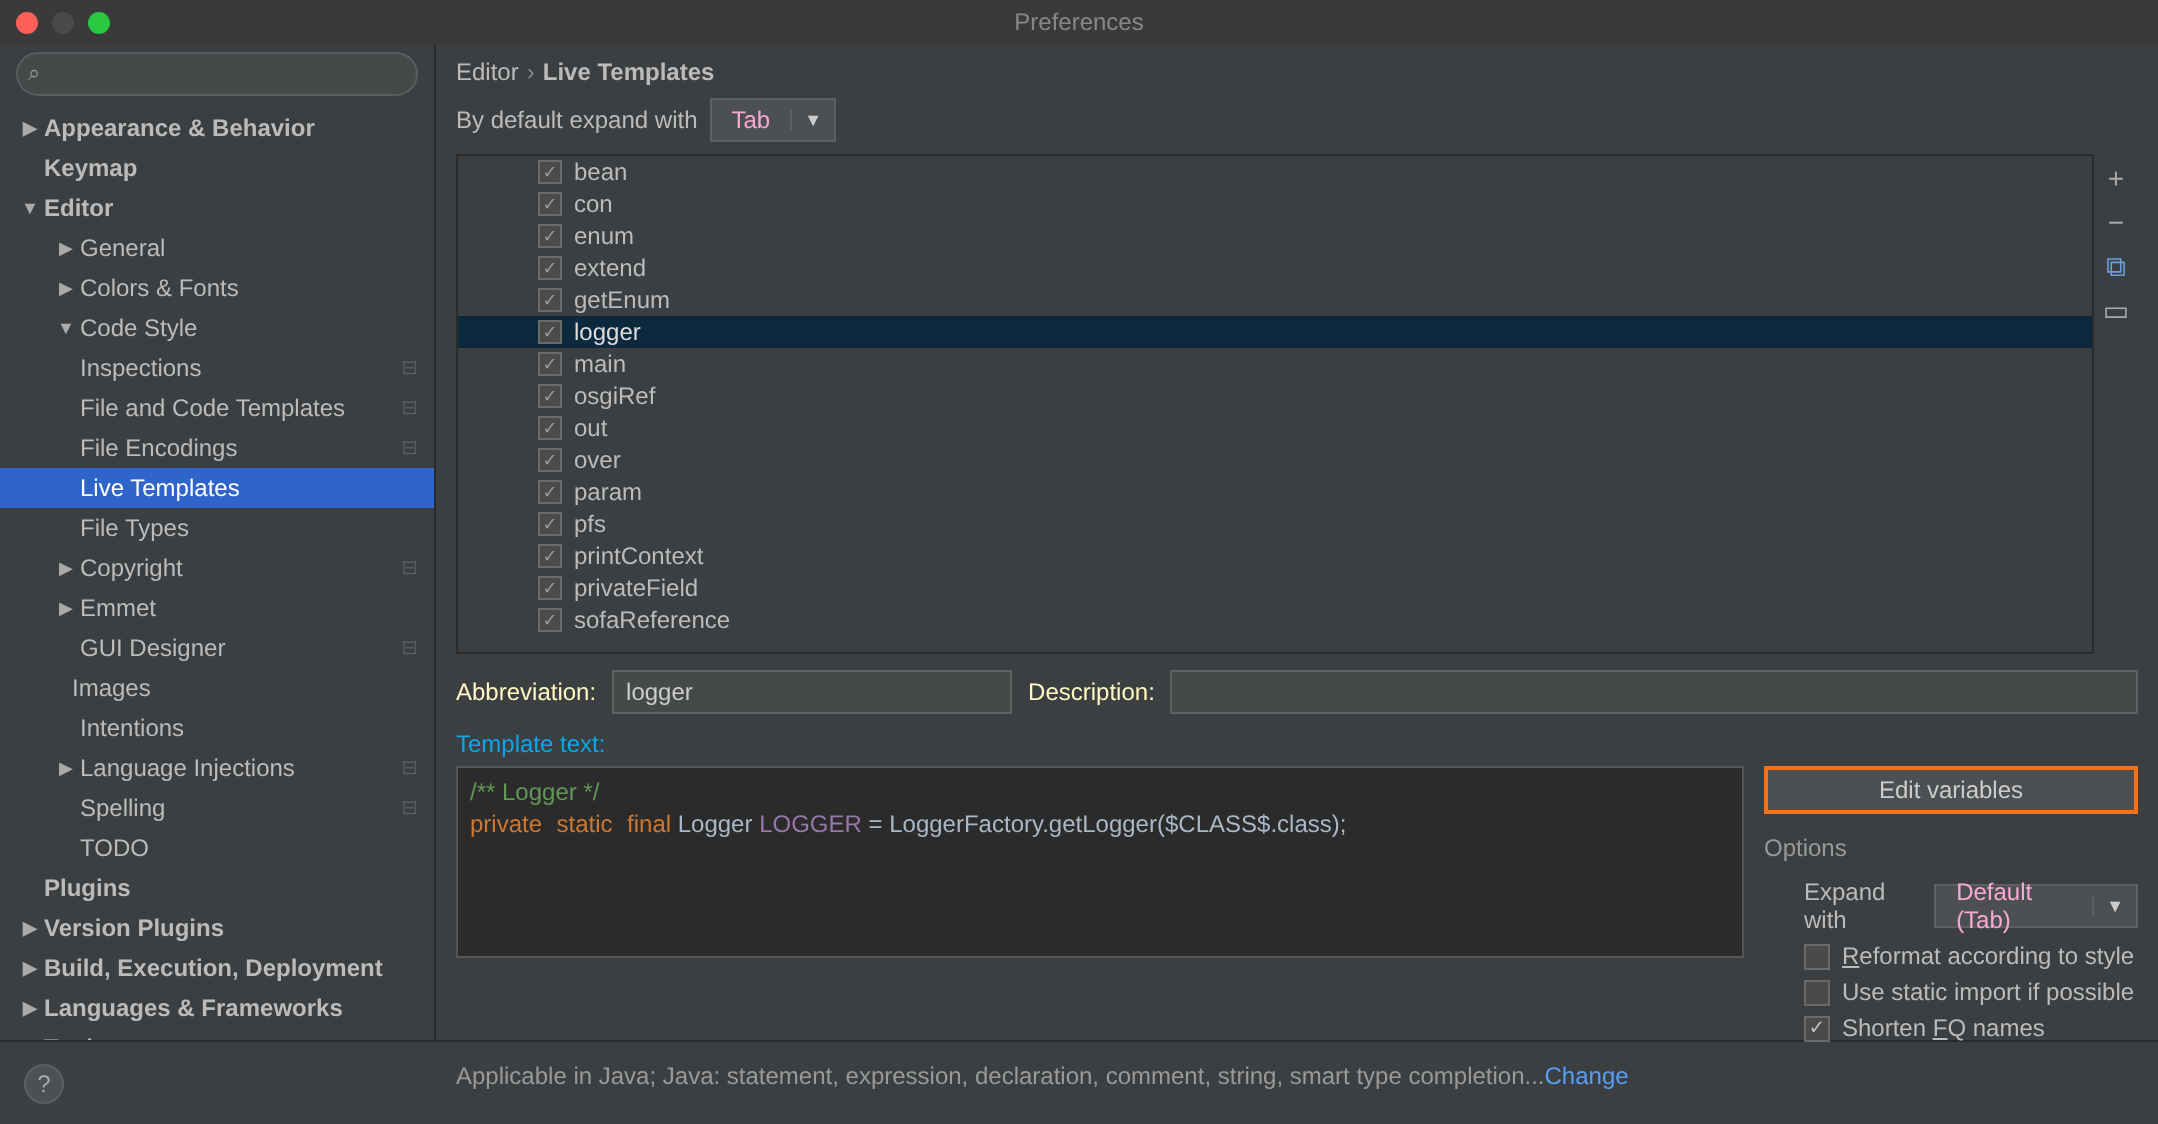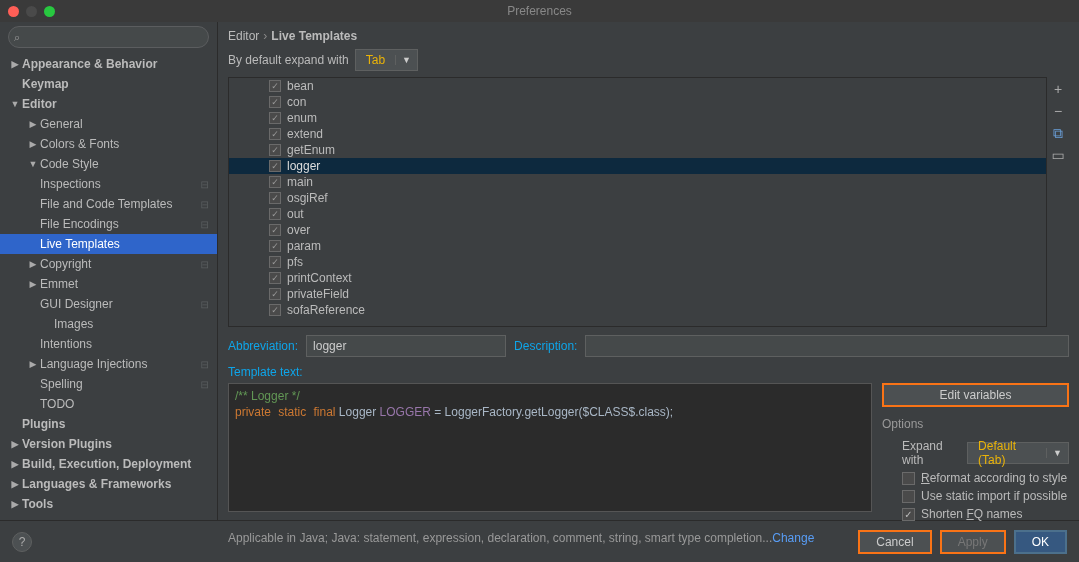--- a/index.html
+++ b/index.html
@@ -23,37 +23,37 @@
 .trow.sel { background: #2f65ca; color: #fff; }
 .arrow { width: 14px; text-align: center; font-size: 9px; color: #aaa; }
 .trow.sel .arrow { color: #fff; }
 .trow .cfg { position: absolute; right: 8px; color: #5a5e60; font-size: 10px; }
 .content { flex: 1; display: flex; flex-direction: column; padding: 6px 10px 0 10px; position: relative; }
 .breadcrumb { font-size: 13px; color: #bbb; padding-bottom: 6px; }
 .breadcrumb .sep { color: #888; padding: 0 4px; }
 .breadcrumb b { font-weight: bold; }
 .expandrow { display: flex; align-items: center; gap: 6px; padding-bottom: 6px; font-size: 12px; }
 .select { display: flex; align-items: center; background: #4c5052; border: 1px solid #5e6060; height: 22px; }
-.select .selval { padding: 0 10px; color: #eab308; }
+.select .selval { padding: 0 10px; color: #f9a8d4; }
 .select .selbtn { border-left: 1px solid #5e6060; padding: 0 6px; font-size: 9px; color: #ccc; }
 .listpane { display: flex; }
 .templist { flex: 1; height: 250px; background: #3c3f41; border: 1px solid #2b2b2b; overflow: auto; }
 .tli { display: flex; align-items: center; height: 16px; padding-left: 40px; gap: 6px; color: #bbb; }
 .tli.sel { background: #0d293e; color: #ddd; }
 .chk { width: 12px; height: 12px; border: 1px solid #6a6a6a; background: #4a4a4a; display: flex; align-items: center; justify-content: center; font-size: 9px; color: #999; }
 .sideicons { width: 22px; display: flex; flex-direction: column; align-items: center; gap: 6px; padding-top: 4px; }
 .sideicons div { width: 16px; height: 16px; display: flex; align-items: center; justify-content: center; color: #aaa; cursor: pointer; font-size: 14px; }
 .abbrrow { display: flex; align-items: center; gap: 8px; padding-top: 8px; }
-.abbrrow label { color: #0ea5e9; }
+.abbrrow label { color: #fef9c3; }
 .abbrrow input { background: #45494a; border: 1px solid #5e6060; height: 22px; padding: 0 6px; color: #ccc; outline: none; }
 .abbrrow .abbr { width: 200px; }
 .abbrrow .desc { flex: 1; }
 .tpltlabel { color: #0ea5e9; padding-top: 8px; }
 .editorwrap { display: flex; gap: 10px; padding-top: 4px; }
-.codebox { width: 644px; height: 129px; background: #2b2b2b; border: 1px solid #555; padding: 4px 6px; font-family: "Menlo", "Consolas", monospace; font-size: 12px; line-height: 16px; white-space: pre; color: #a9b7c6; }
+.codebox { width: 644px; height: 96px; background: #2b2b2b; border: 1px solid #555; padding: 4px 6px; font-family: "Menlo", "Consolas", monospace; font-size: 12px; line-height: 16px; white-space: pre; color: #a9b7c6; }
 .cmt { color: #629755; }
 .kw { color: #cc7832; }
 .var { color: #9876aa; }
 .rightcol { flex: 1; display: flex; flex-direction: column; }
 .btn { background: #4c5052; border: 2px solid #f97316; color: #ccc; height: 24px; display: flex; align-items: center; justify-content: center; cursor: pointer; }
 .optlabel { color: #999; padding: 10px 0 6px 0; }
 .optrow { display: flex; align-items: center; gap: 6px; padding: 2px 0 2px 20px; color: #bbb; }
 .chkbox { width: 13px; height: 13px; border: 1px solid #6a6a6a; background: #4a4a4a; display: flex; align-items: center; justify-content: center; font-size: 10px; color: #bbb; }
 .under { text-decoration: underline; }
 .applicable { color: #999; padding-top: 8px; font-size: 12px; }
@@ -123,34 +123,38 @@
         <div class="trow" style="padding-left: 26px;">
           <span class="arrow"></span>
           <span>File Encodings</span>
           <span class="cfg">⊟</span>
         </div>
         <div class="trow sel" style="padding-left: 26px;">
           <span class="arrow"></span>
           <span>Live Templates</span>
         </div>
         <div class="trow" style="padding-left: 26px;">
+          <span class="arrow"></span>
+          <span>File Types</span>
+        </div>
+        <div class="trow" style="padding-left: 26px;">
           <span class="arrow">▶</span>
           <span>Copyright</span>
           <span class="cfg">⊟</span>
         </div>
         <div class="trow" style="padding-left: 26px;">
           <span class="arrow">▶</span>
           <span>Emmet</span>
         </div>
         <div class="trow" style="padding-left: 26px;">
           <span class="arrow"></span>
           <span>GUI Designer</span>
           <span class="cfg">⊟</span>
         </div>
-        <div class="trow" style="padding-left: 40px;">
+        <div class="trow" style="padding-left: 22px;">
           <span class="arrow"></span>
           <span>Images</span>
         </div>
         <div class="trow" style="padding-left: 26px;">
           <span class="arrow"></span>
           <span>Intentions</span>
         </div>
         <div class="trow" style="padding-left: 26px;">
           <span class="arrow">▶</span>
           <span>Language Injections</span>
@@ -309,18 +313,13 @@
     </div>
 
     <div class="applicable">
       <span>Applicable in Java; Java: statement, expression, declaration, comment, string, smart type completion...</span><span class="change">Change</span>
     </div>
   </div>
 </div>
 
 <div class="footer">
   <div class="help">?</div>
-  <div class="fbtns">
-    <div class="btn">Cancel</div>
-    <div class="btn dis">Apply</div>
-    <div class="btn ok">OK</div>
-  </div>
 </div>
 
 </body></html>

